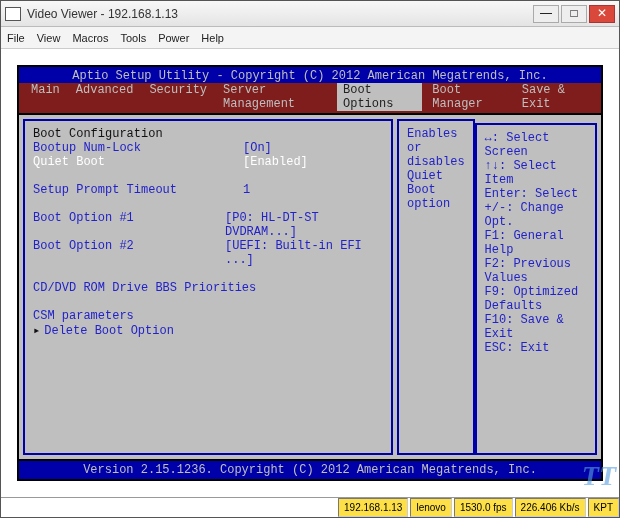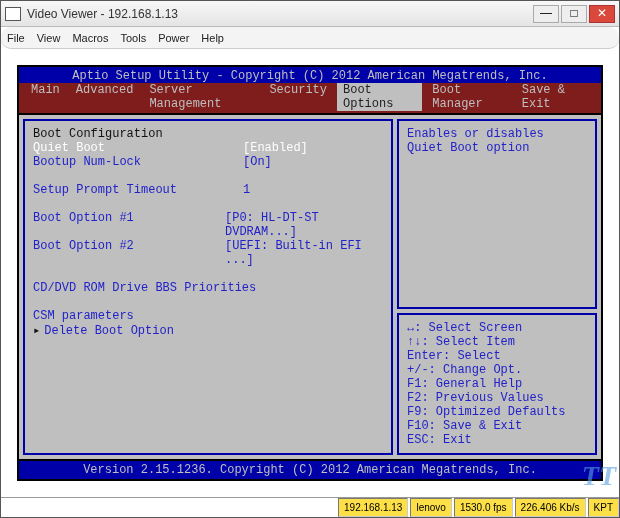--- a/index.html
+++ b/index.html
@@ -3,31 +3,31 @@
 <meta charset="utf-8">
 <style>
   * { margin: 0; padding: 0; box-sizing: border-box; }
   body { font-family: Tahoma, Arial, sans-serif; font-size: 11px; background: #fff; width: 620px; height: 518px; overflow: hidden; position: relative; }
   .window { border: 1px solid #555; width: 620px; height: 518px; display: flex; flex-direction: column; }
   .titlebar { background: linear-gradient(#f8f8f8,#e4e4e4); height: 26px; display: flex; align-items: center; padding: 0 4px; border-bottom: 1px solid #bbb; }
   .titlebar .icon { width: 16px; height: 14px; border: 1px solid #555; margin-right: 6px; background: #fff; }
   .titlebar .title { flex: 1; color: #333; font-size: 12px; }
   .titlebar .wbtn { width: 26px; height: 18px; border: 1px solid #aaa; background: #eee; margin-left: 2px; text-align: center; line-height: 14px; font-size: 12px; font-family: Arial; }
   .titlebar .wbtn.close { background: #d9483b; color: #fff; border-color: #a33; }
-  .menubar { background: #f4f4f4; height: 22px; display: flex; align-items: center; padding: 0 6px; gap: 12px; border-bottom: 1px solid #ccc; border-radius: 10px; }
+  .menubar { background: #f4f4f4; height: 22px; display: flex; align-items: center; padding: 0 6px; gap: 12px; border-bottom: 1px solid #ccc; }
   .menubar span { color: #222; cursor: default; }
   
   .bios { flex: 1; display: flex; flex-direction: column; font-family: "Courier New", monospace; font-size: 12px; background: #bfbfbf; border: 2px solid #000; margin: 16px; }
   .bios-header { background: #0000a8; color: #bfbfbf; text-align: center; padding: 2px 0 0 0; }
   .bios-tabs { background: #7f1d1d; display: flex; gap: 4px; padding: 0 6px 2px 6px; color: #bfbfbf; }
   .bios-tabs .tab { padding: 0 6px; }
   .bios-tabs .tab.active { background: #bfbfbf; color: #222; }
   .bios-main { flex: 1; display: flex; border-top: 2px solid #000; }
   .bios-left { flex: 1; border: 2px solid #0000a8; margin: 4px 2px 4px 4px; padding: 6px 8px; background: #bfbfbf; }
-  .bios-right { width: 200px; display: flex; flex-direction: column; margin: 4px 4px 4px 2px; }
+  .bios-right { width: 200px; display: flex; flex-direction: row; margin: 4px 4px 4px 2px; }
   .bios-right .pane { border: 2px solid #0000a8; padding: 6px 8px; background: #bfbfbf; }
   .bios-right .pane.top { flex: 1; }
   .bios-right .pane.bot { margin-top: 4px; }
   .row { display: flex; }
   .row .lbl { width: 210px; }
   .blue { color: #2222c8; }
   .black { color: #111; }
   .sel-lbl { color: #fff; }
   .sel-val { color: #fff; }
   .tri { color: #111; margin-right: 4px; }
@@ -56,37 +56,37 @@
     <span>Tools</span>
     <span>Power</span>
     <span>Help</span>
   </div>
 
   <div class="bios">
     <div class="bios-header">Aptio Setup Utility - Copyright (C) 2012 American Megatrends, Inc.</div>
     <div class="bios-tabs">
       <span class="tab">Main</span>
       <span class="tab">Advanced</span>
+      <span class="tab">Security</span>
       <span class="tab">Server Management</span>
-      <span class="tab">Security</span>
       <span class="tab active">Boot Options</span>
       <span class="tab">Boot Manager</span>
       <span class="tab">Save &amp; Exit</span>
     </div>
 
     <div class="bios-main">
       <div class="bios-left">
         <div class="black">Boot Configuration</div>
         <div class="row">
+          <span class="lbl blue">Bootup Num-Lock</span>
+          <span class="blue">[On]</span>
+        </div>
+        <div class="row">
           <span class="lbl sel-lbl">Quiet Boot</span>
           <span class="sel-val">[Enabled]</span>
-        </div>
-        <div class="row">
-          <span class="lbl blue">Bootup Num-Lock</span>
-          <span class="blue">[On]</span>
         </div>
         <div>&nbsp;</div>
         <div class="row">
           <span class="lbl blue">Setup Prompt Timeout</span>
           <span class="blue">1</span>
         </div>
         <div>&nbsp;</div>
         <div class="row">
           <span class="lbl blue">Boot Option #1</span>
           <span class="blue">[P0: HL-DT-ST DVDRAM...]</span>

